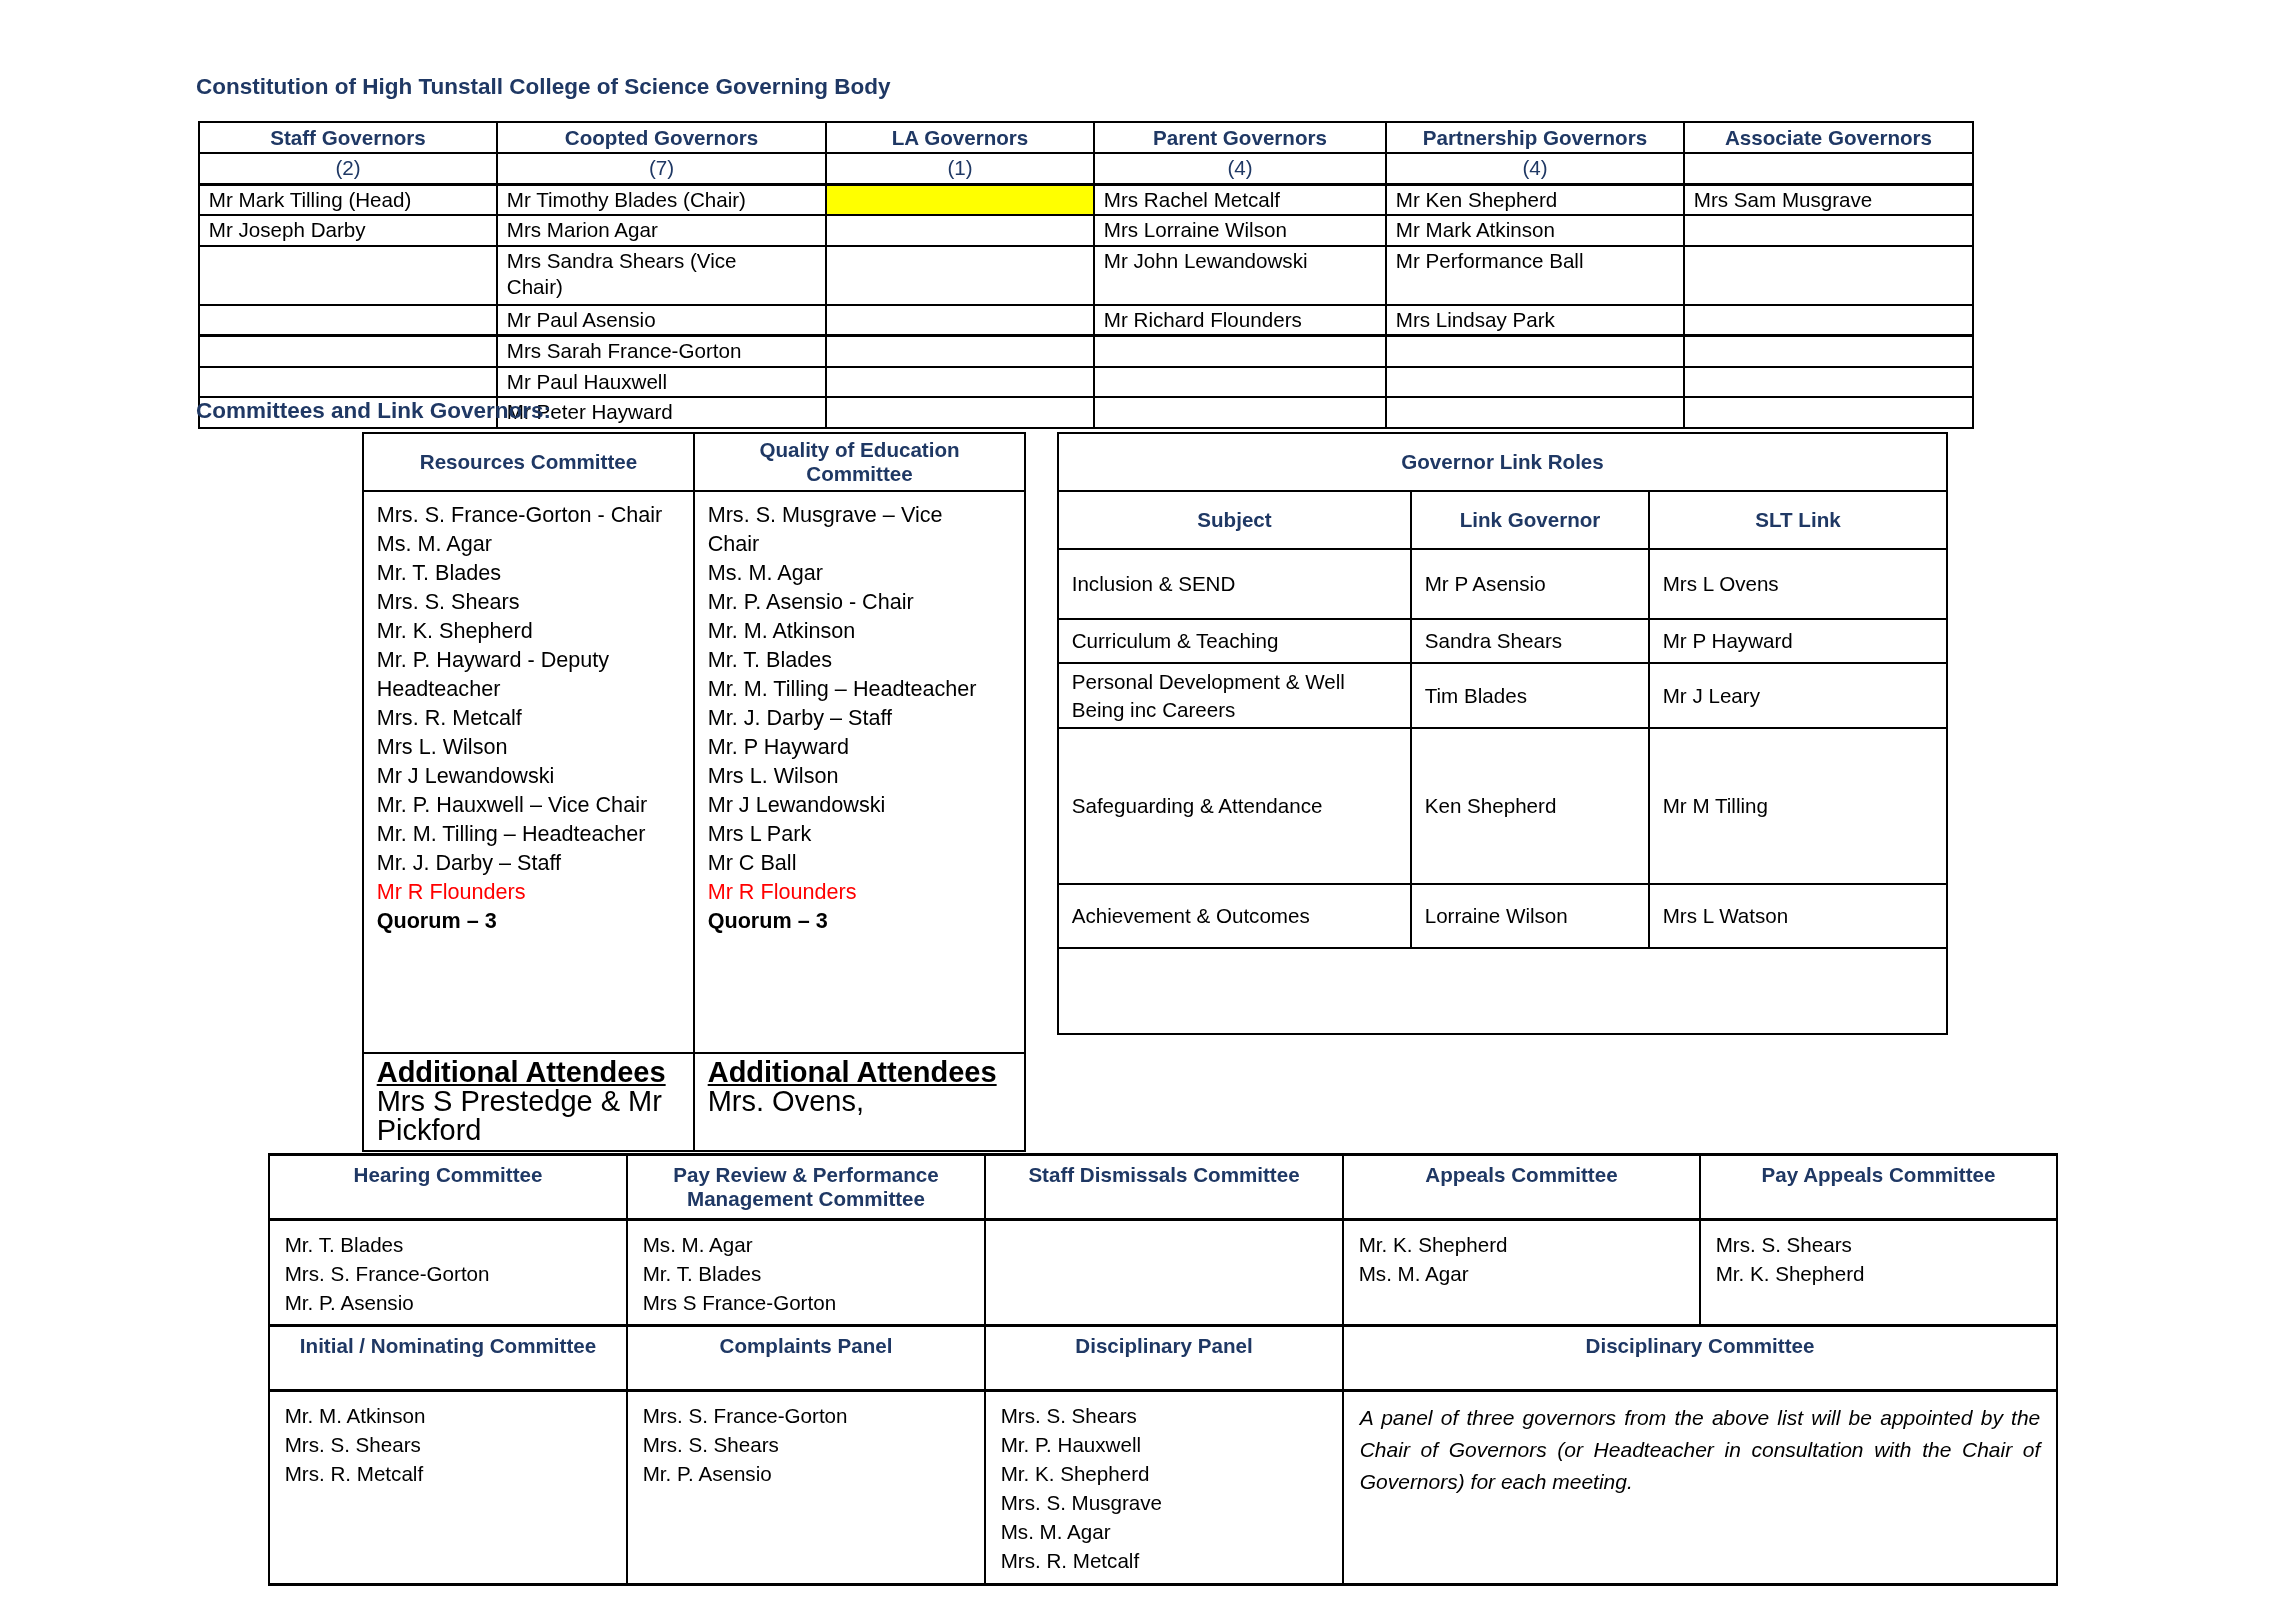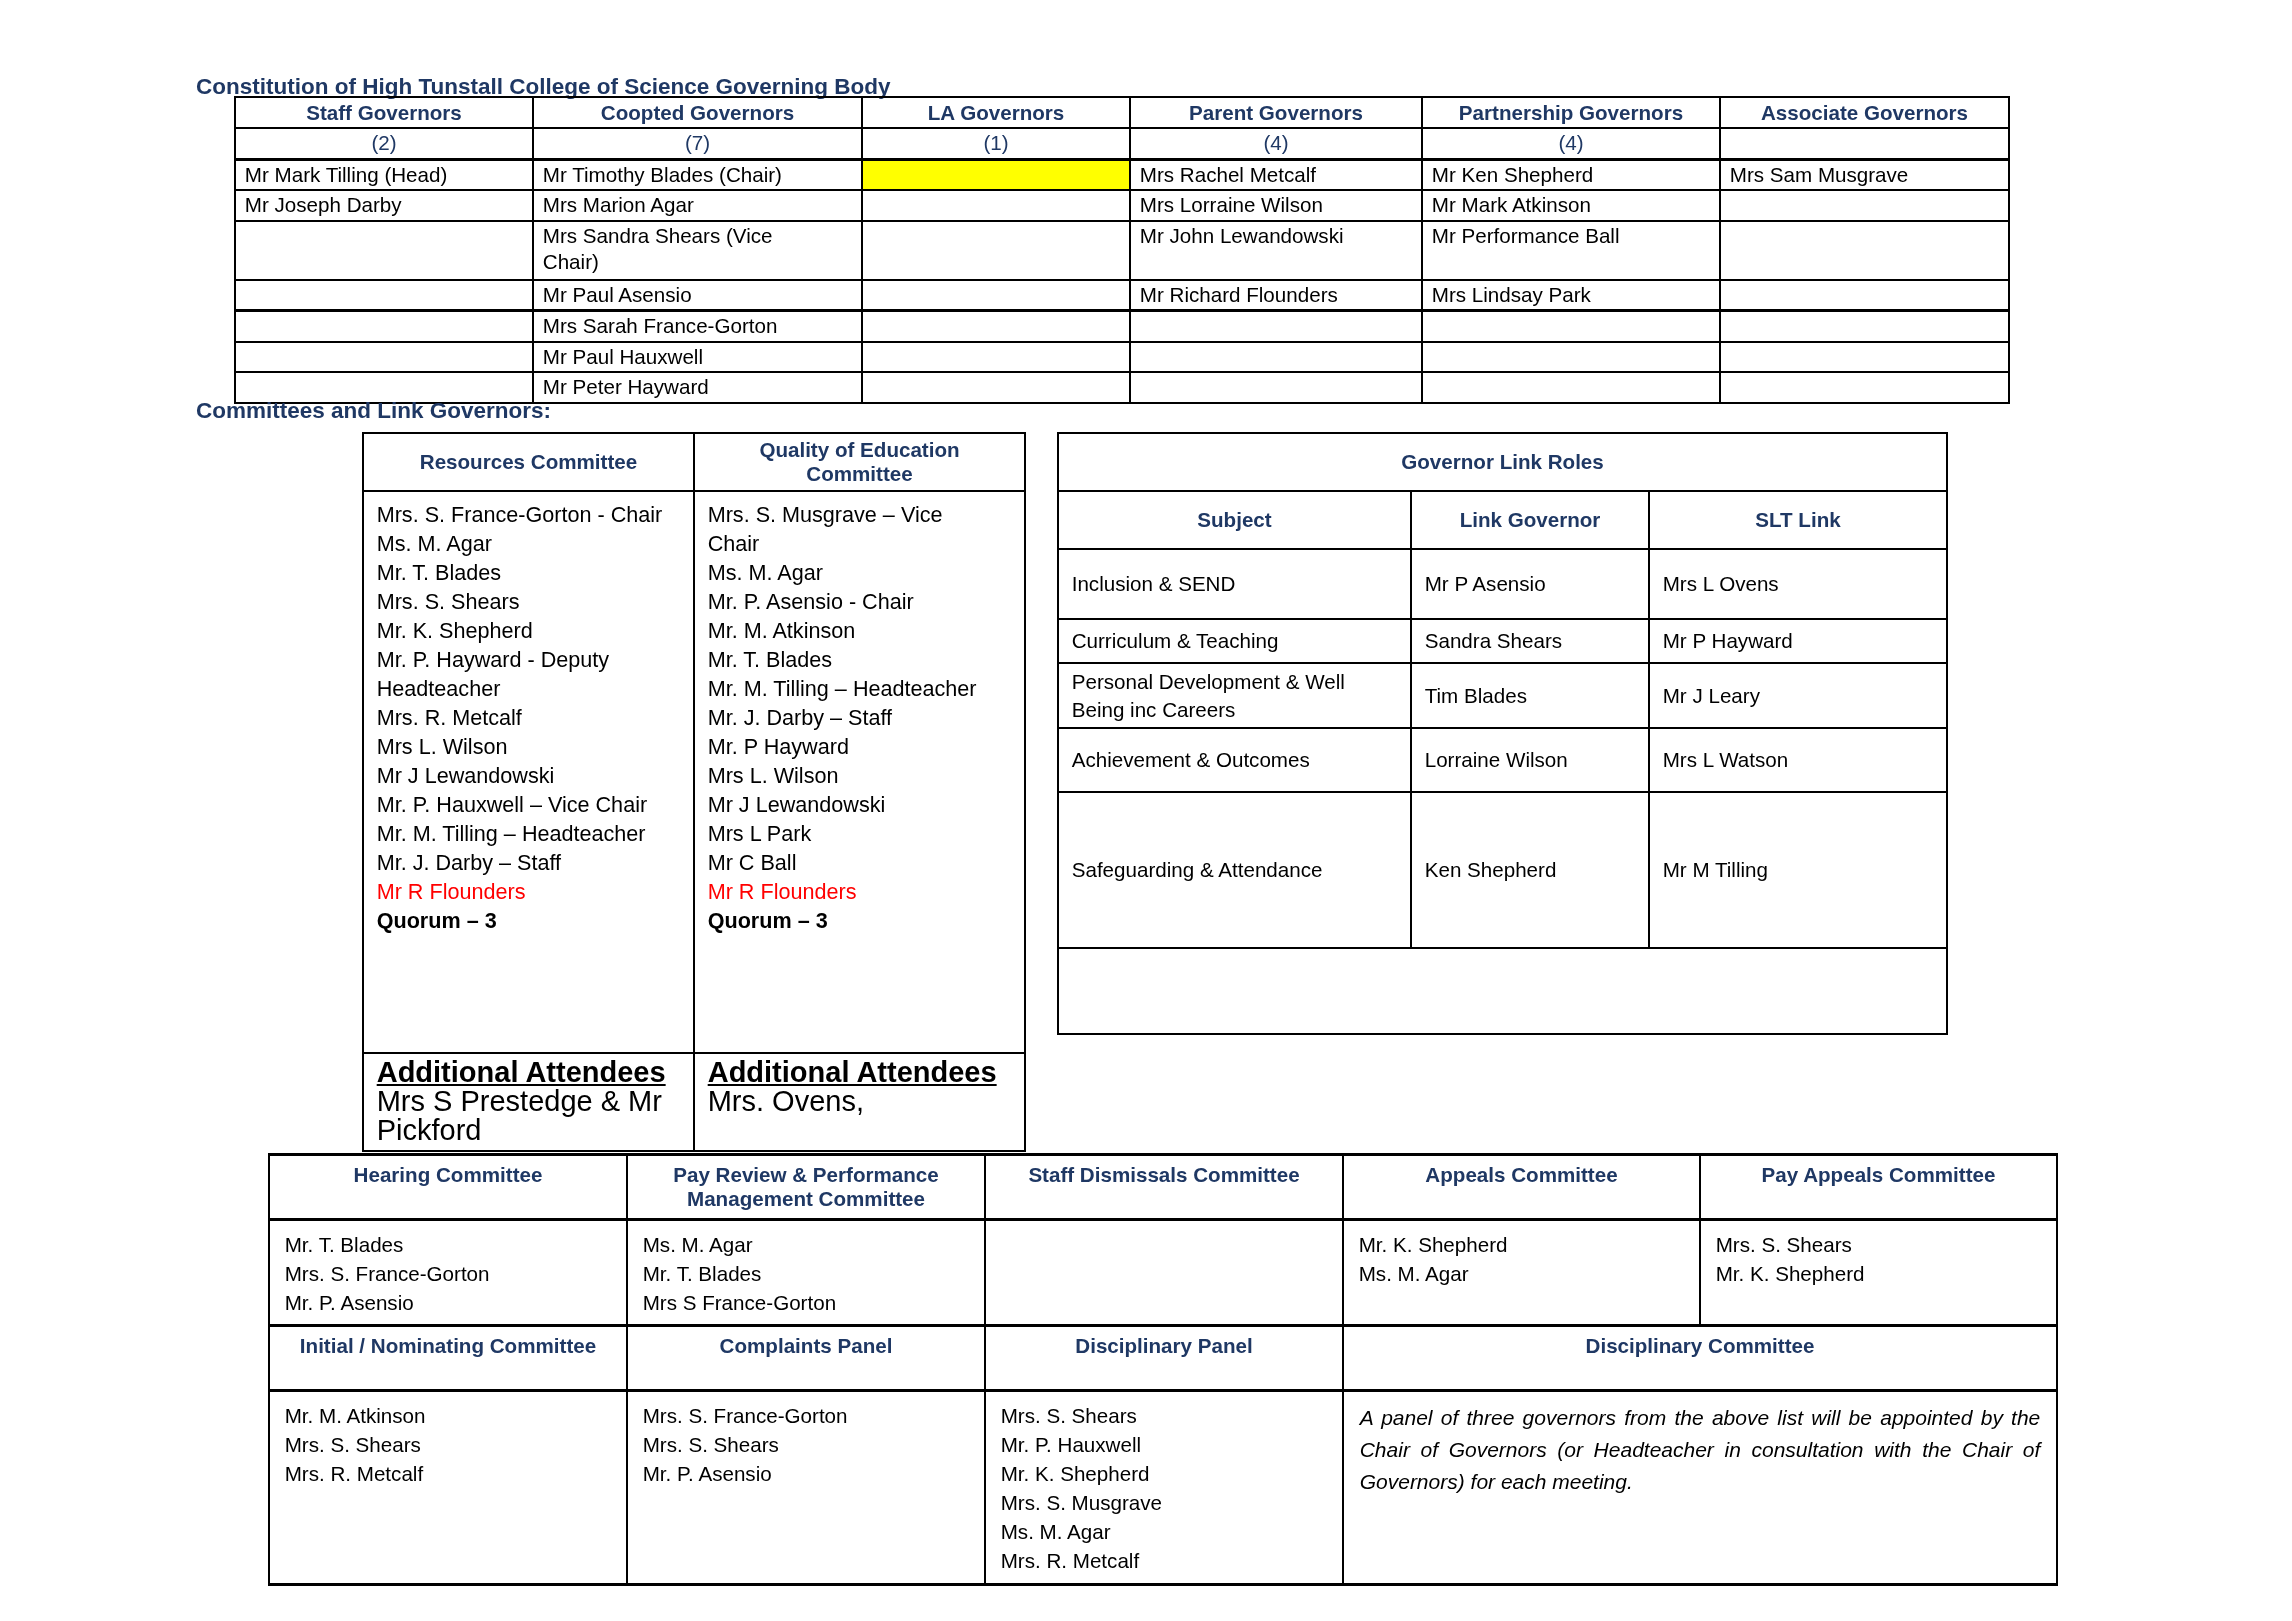--- a/index.html
+++ b/index.html
@@ -49,21 +49,21 @@
   .grid td.note{font-size:21px;font-style:italic;text-align:justify;line-height:32px;vertical-align:top;padding:9.8px 15.7px;}
   .line{white-space:normal;}
 </style>
 </head>
 <body>
 
 <div>
 
   <div class="title abs" style="left:196px;top:74px;">Constitution of High Tunstall College of Science Governing Body</div>
 
-  <table class="gov abs t-outer" style="left:198px;top:96px;width:1774px;margin-left:36px;">
+  <table class="gov abs t-outer" style="left:198px;top:121px;width:1774px;">
     <colgroup>
       <col style="width:298px">
         <col style="width:329px">
         <col style="width:268px">
       <col style="width:292px">
         <col style="width:298px">
         <col style="width:289px">
     </colgroup>
     <tbody>
         <tr style="height:31px">
@@ -223,29 +223,29 @@
     <tr style="height:44px">
       <td>Curriculum &amp; Teaching</td>
       <td>Sandra Shears</td>
       <td>Mr P Hayward</td>
     </tr>
     <tr style="height:65px">
       <td>Personal Development &amp; Well Being inc Careers</td>
       <td>Tim Blades</td>
       <td>Mr J Leary</td>
     </tr>
+    <tr style="height:156px">
+      <td>Safeguarding &amp; Attendance</td>
+      <td>Ken Shepherd</td>
+      <td>Mr M Tilling</td>
+    </tr>
     <tr style="height:64px">
       <td>Achievement &amp; Outcomes</td>
       <td>Lorraine Wilson</td>
       <td>Mrs L Watson</td>
-    </tr>
-    <tr style="height:156px">
-      <td>Safeguarding &amp; Attendance</td>
-      <td>Ken Shepherd</td>
-      <td>Mr M Tilling</td>
     </tr>
     <tr style="height:86px">
       <td colspan="3"></td>
     </tr>
   </tbody>
     </table>
 
   <table class="grid abs t-outer" style="left:268px;top:1125px;width:1787px;margin-top:28px;">
     <colgroup>
         <col style="width:358px">

